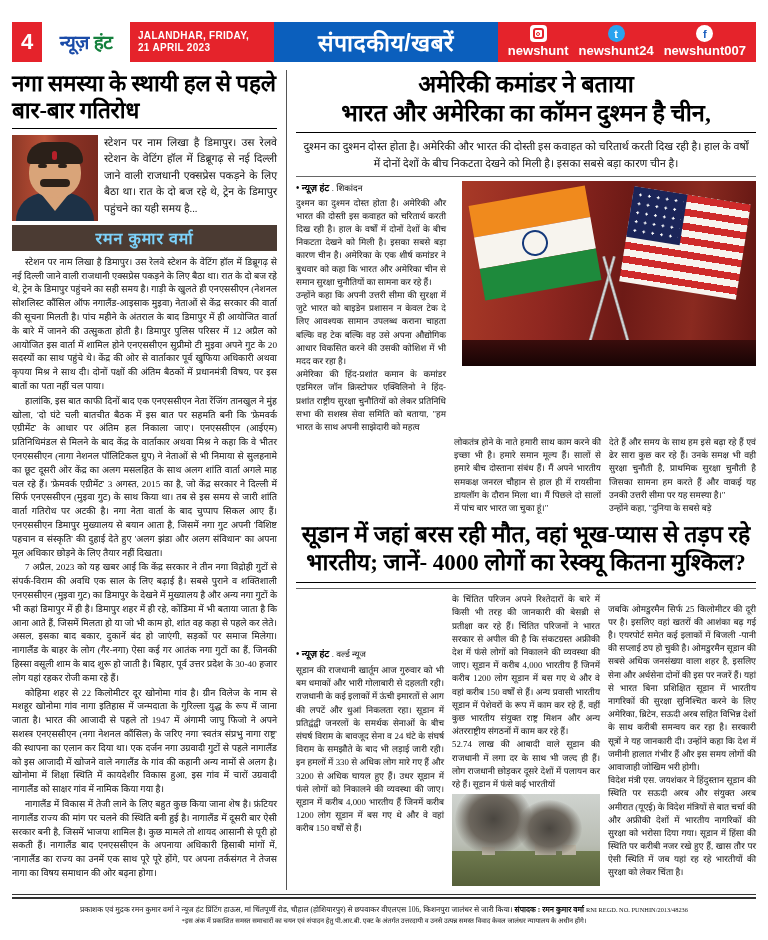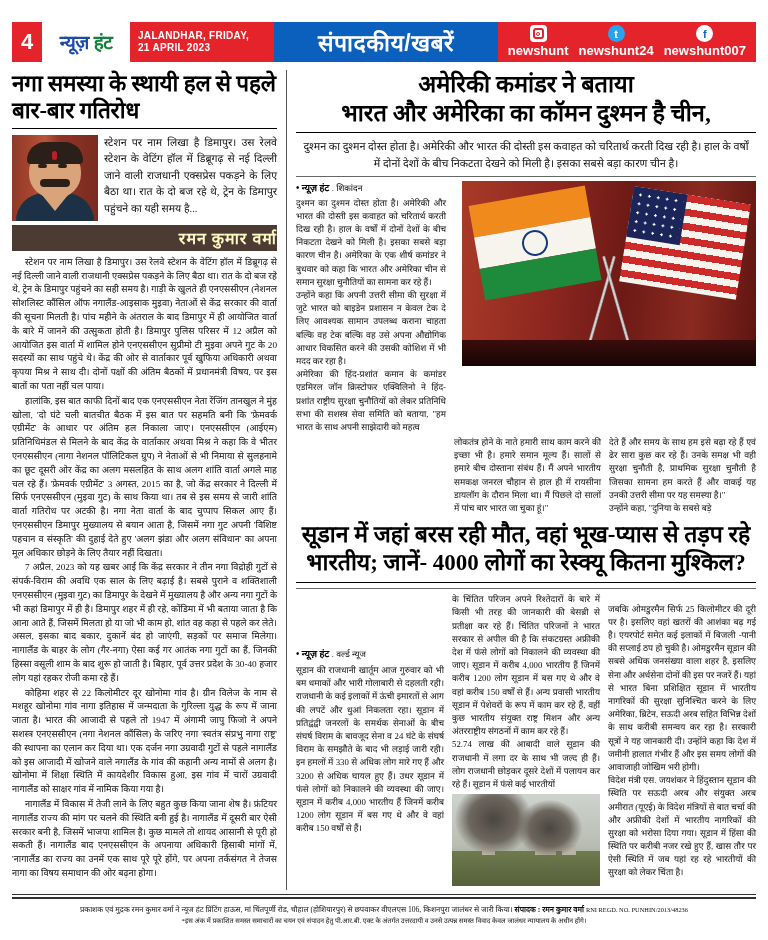--- a/index.html
+++ b/index.html
@@ -89,22 +89,22 @@
   .ed-photo .mous { position:absolute; left:28px; top:44px; width:30px; height:8px;
     border-radius:4px; background:#2b2019; }
   .ed-photo .body { position:absolute; left:4px; bottom:0; width:78px; height:28px;
     border-radius:30px 30px 0 0; background:#1d3146; }
   .ed-photo .collar{ position:absolute; left:30px; bottom:10px; width:26px; height:16px;
     background:#d9a479; clip-path:polygon(50% 100%,0 0,100% 0); }
   .ed-lede {
     font-size:10.6px; line-height:1.55; text-align:justify; color:#111;
   }
   .ed-byline-bar {
-    margin-top:4px; background:#4b3b33; color:#fef9c3; height:26px;
-    display:flex; align-items:center; justify-content:flex-end; padding-right:0;
+    margin-top:4px; background:#4b3b33; color:#7dd3fc; height:26px;
+    display:flex; align-items:center; justify-content:center; padding-right:0;
   }
   .ed-byline-bar span { font-family:"Liberation Serif",serif; font-weight:bold; font-size:16px; letter-spacing:1px;}
   .ed-role { text-align:center; font-size:9.5px; color:#222; margin-top:3px; }
   .ed-body { margin-top:5px; font-size:9.2px; line-height:1.5; text-align:justify; color:#111; }
   .ed-body p { text-indent:13px; margin-bottom:1px; }
 
   
   .st-headline {
     font-family:"Liberation Serif", serif; font-weight:bold;
     text-align:center; color:#000; line-height:1.22;

